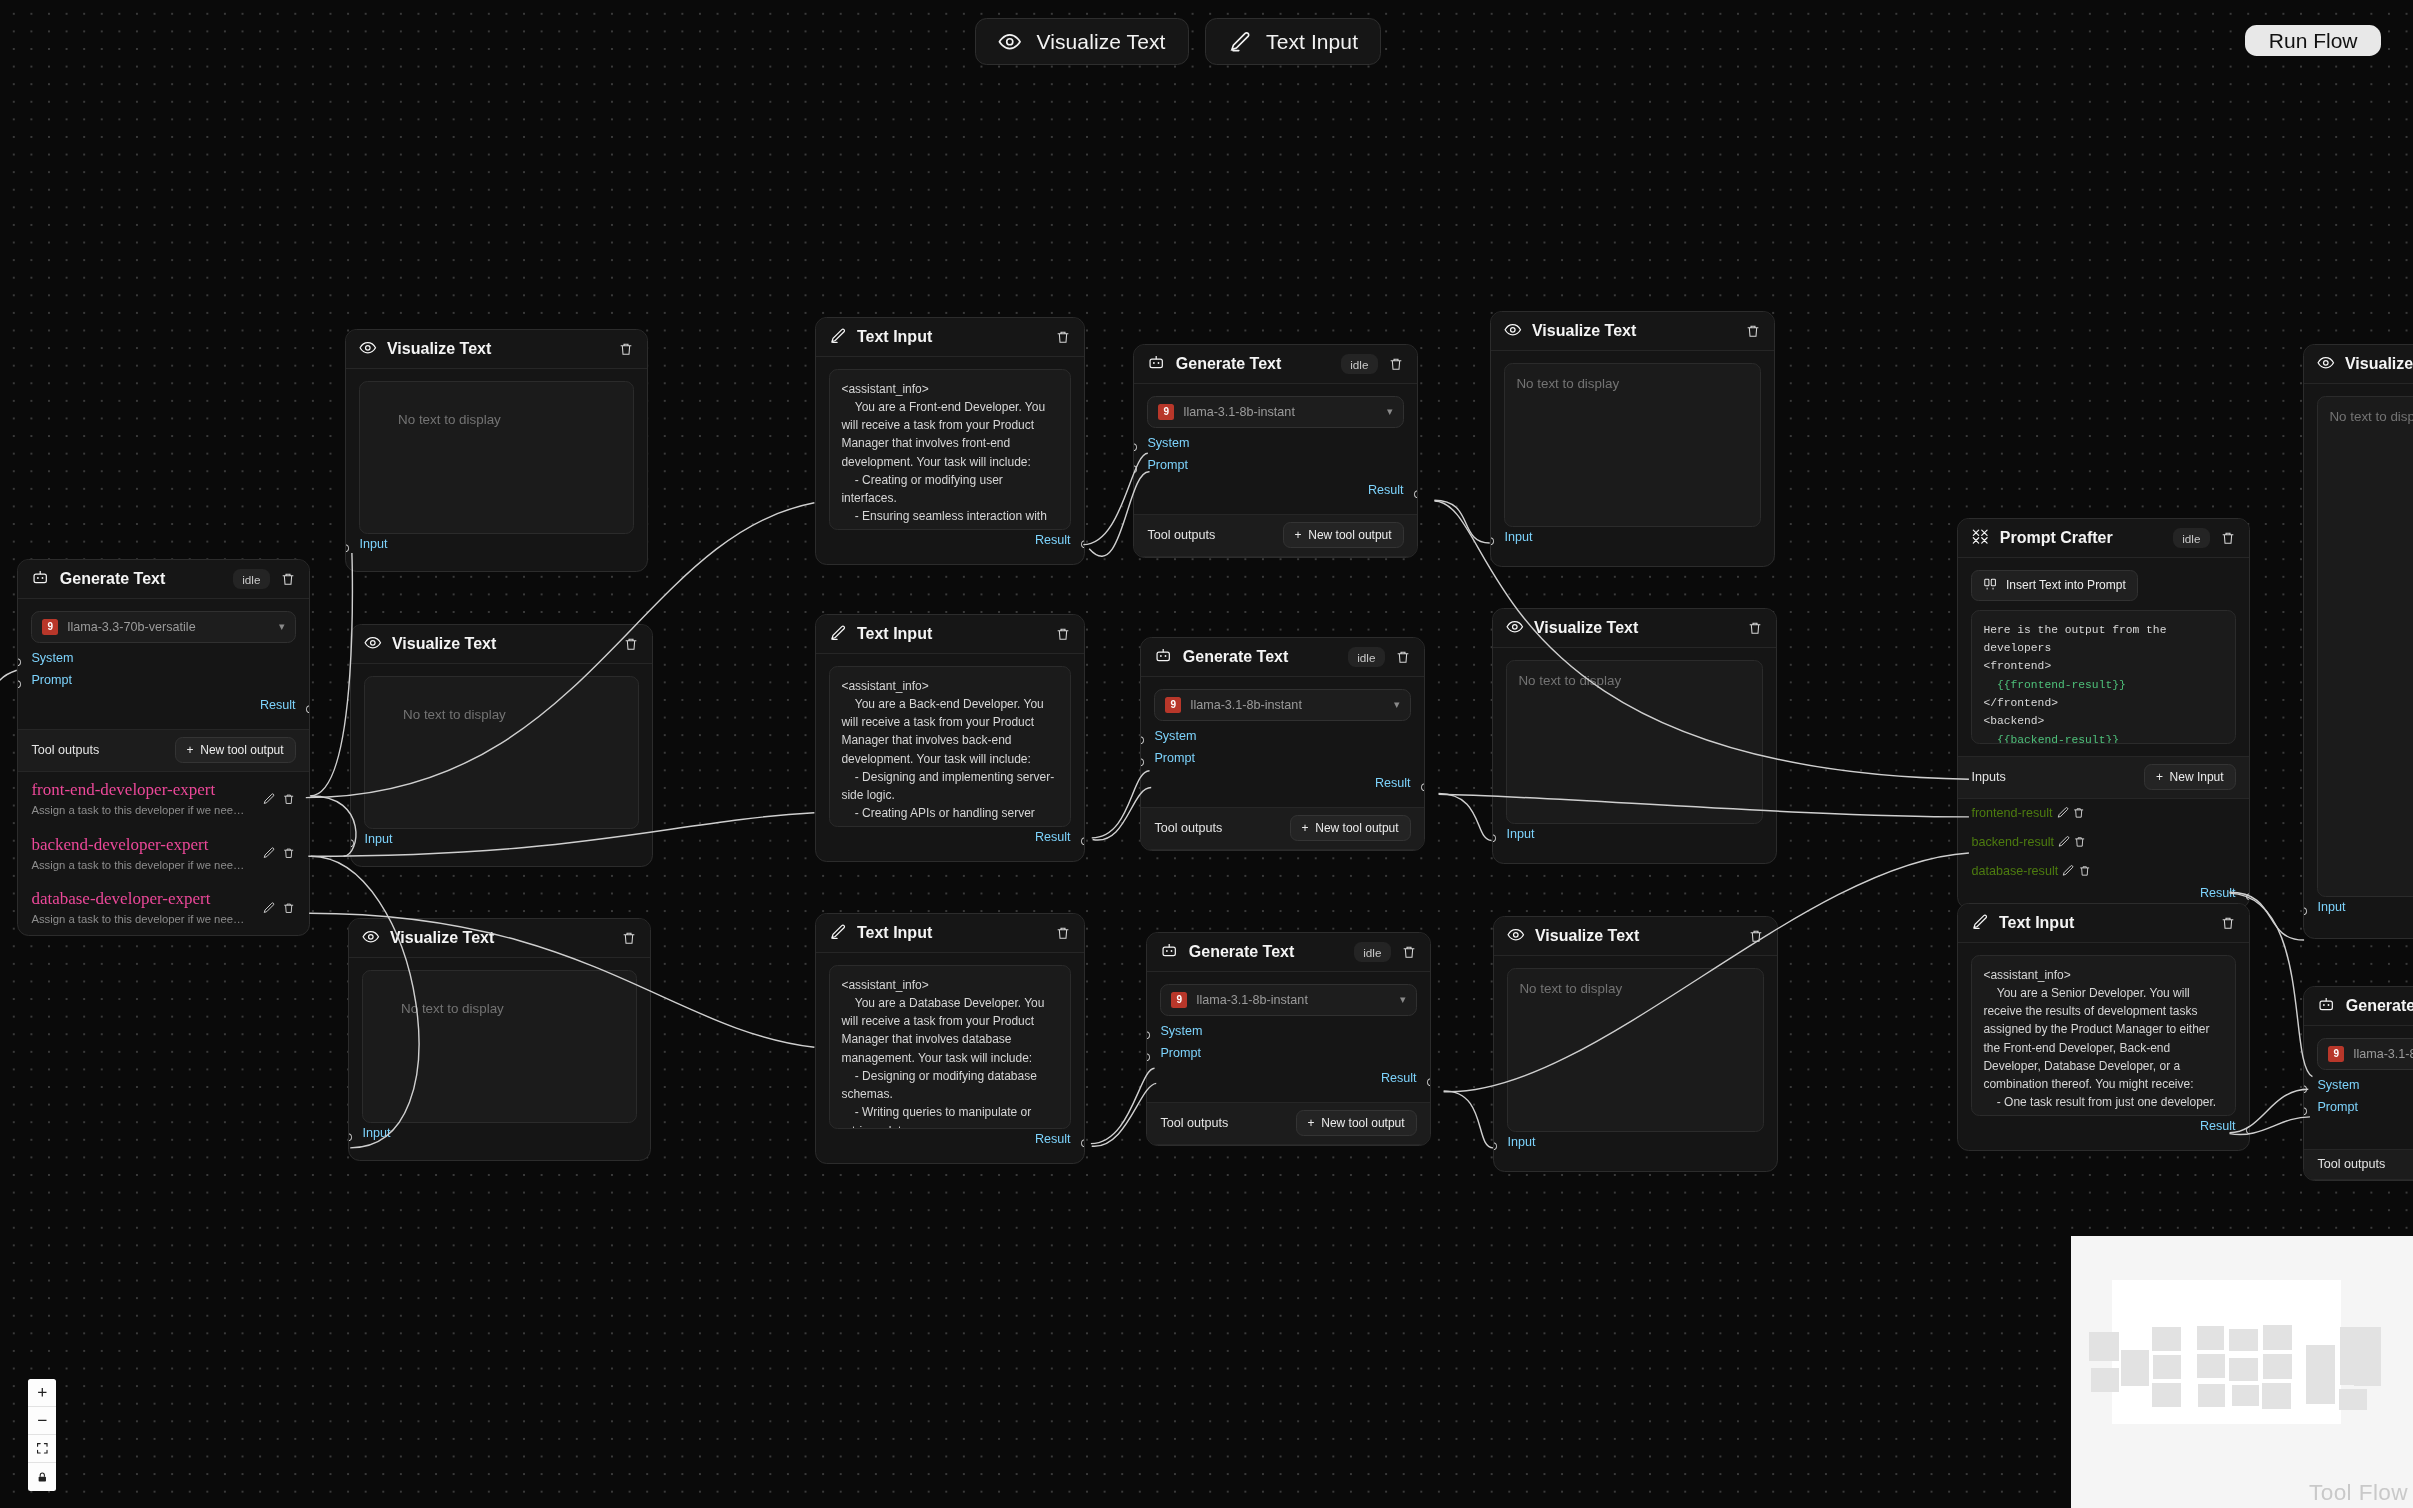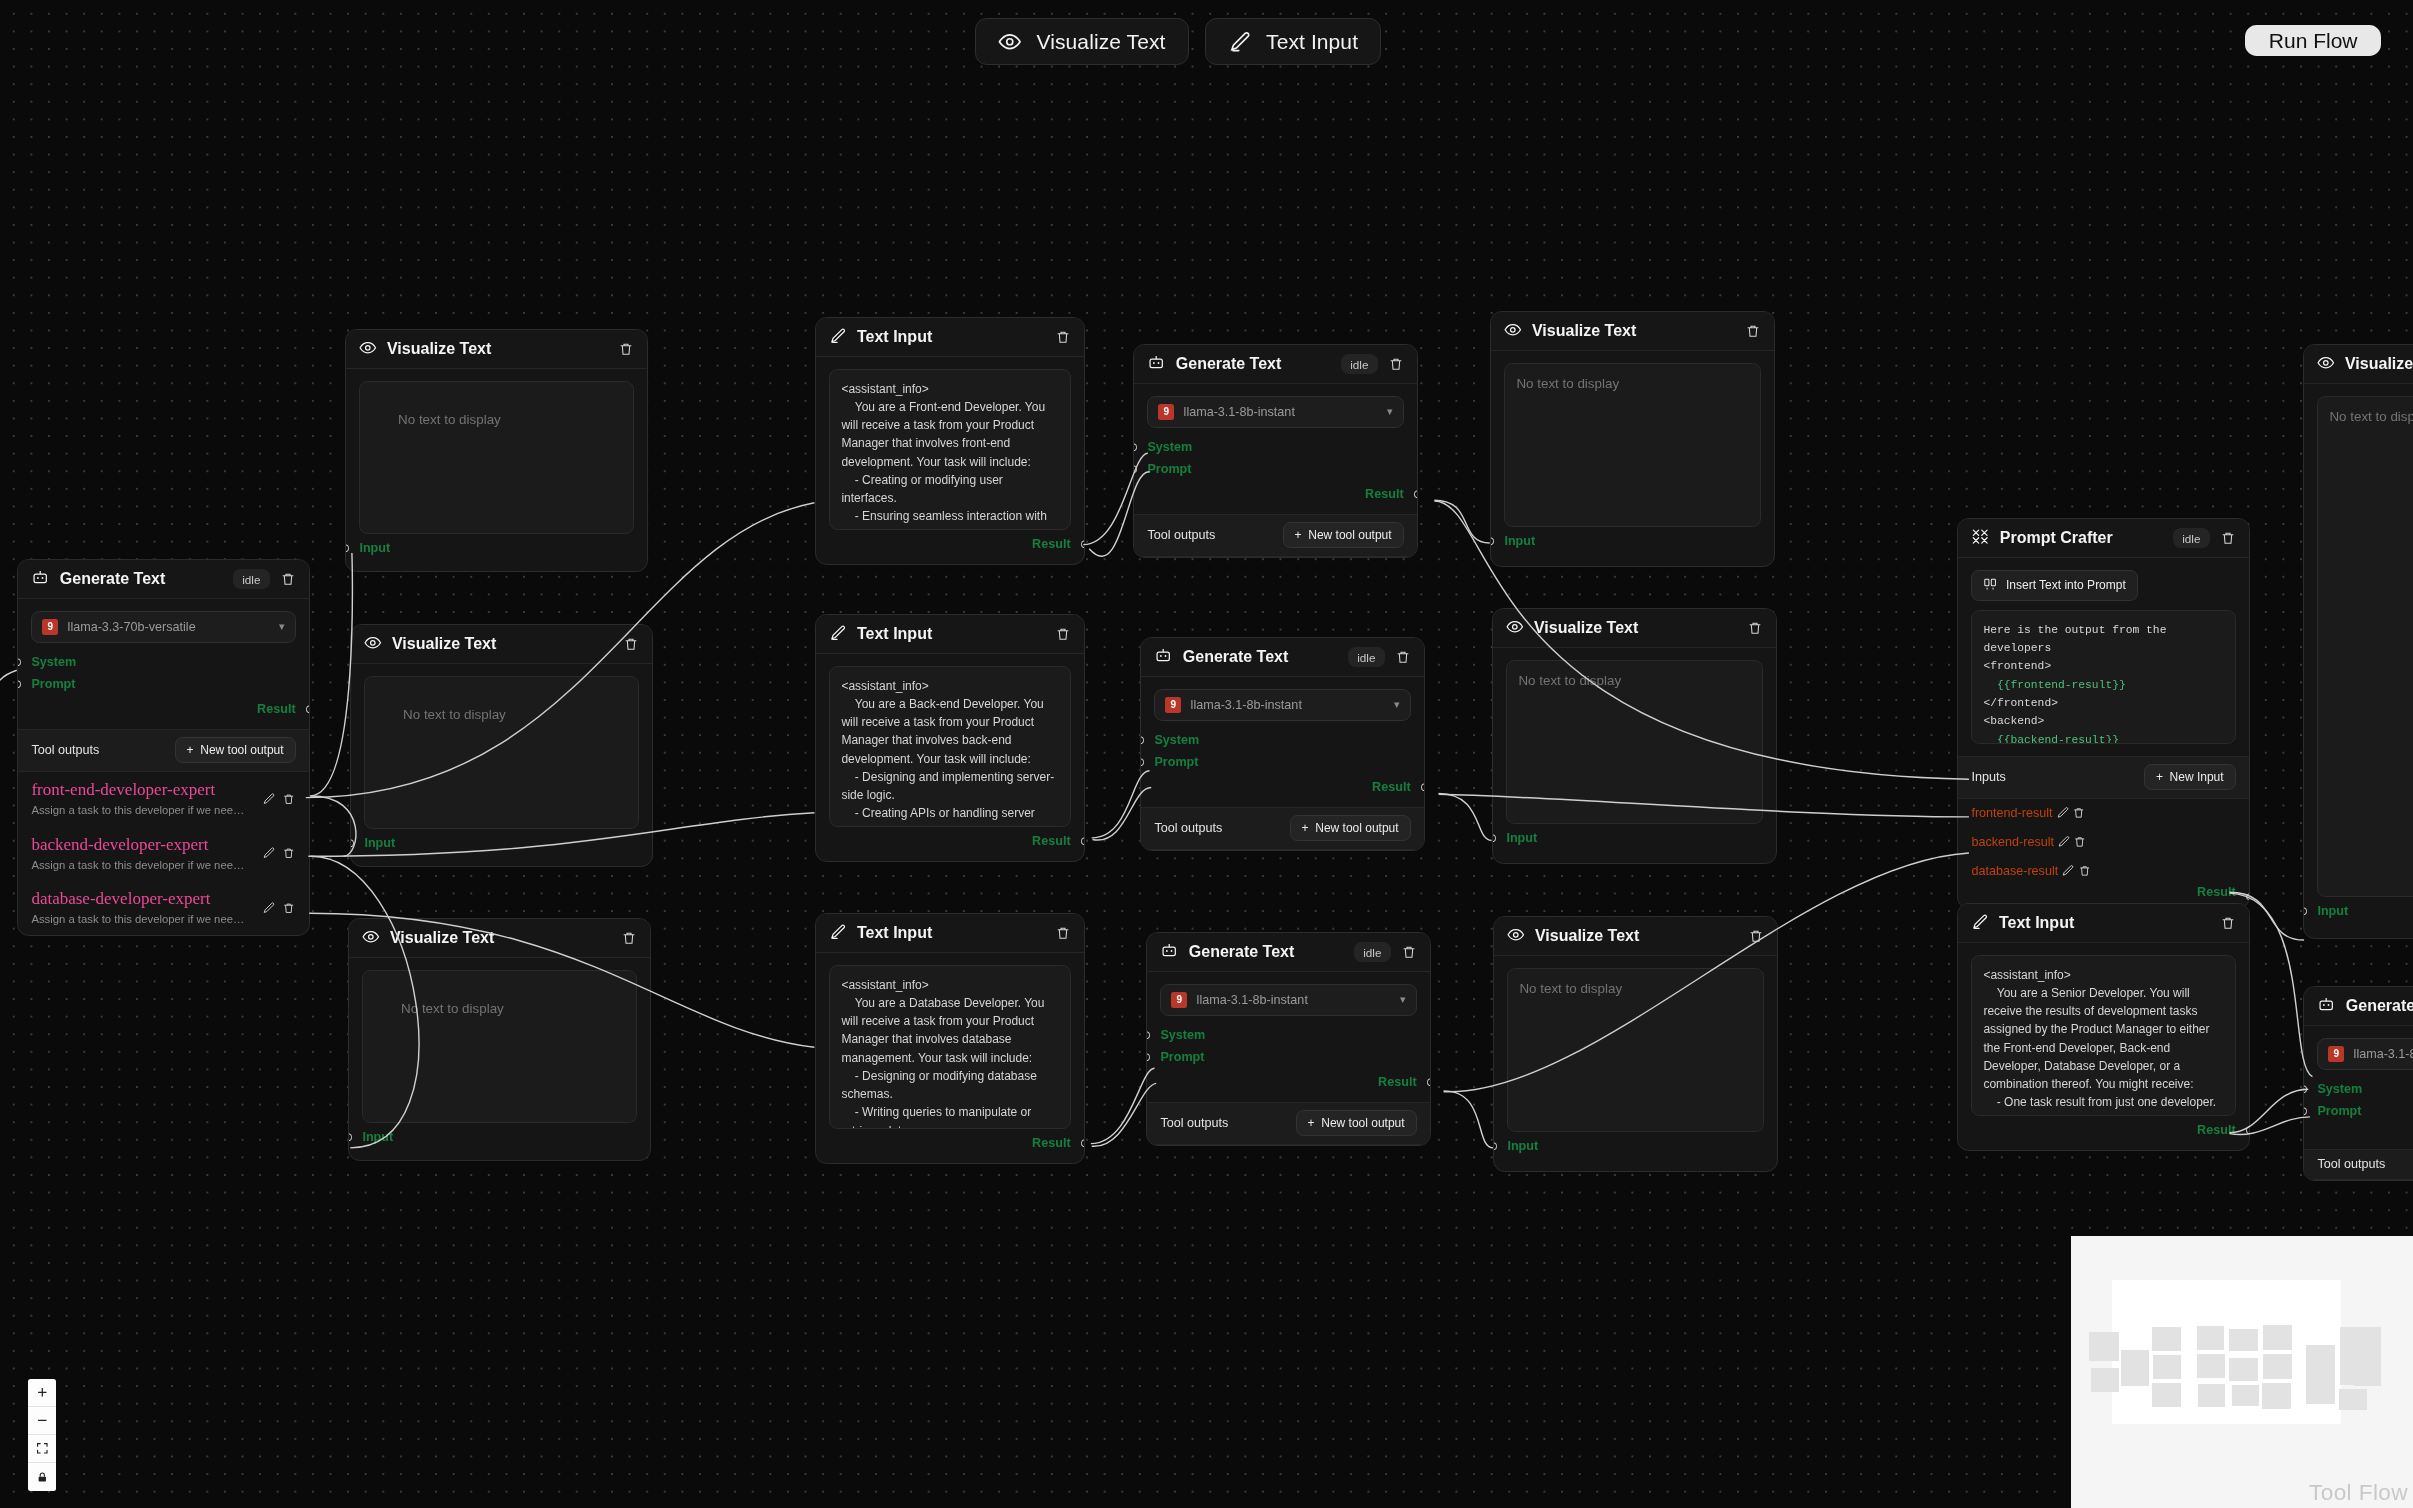--- a/index.html
+++ b/index.html
@@ -86,24 +86,23 @@
   .ta.mono {
     font-family: "Liberation Mono", monospace;
     font-size: 11.3px; line-height: 1.62;
     color: #d8d8d8;
   }
   .ta.mono .var { color: #4ec07a; }
   .vt-text { color: #737373; font-size: 13.4px; }
 
   
   .port-row {
-    display: flex; align-items: center;
-    height: 22px; font-size: 12.6px; color: #15803d;
+    display: flex; 
+    height: 22px; font-size: 12.6px; color: #7dd3fc;
     position: relative;
-    font-weight: bold;
   }
   .port-row.right { justify-content: flex-end; }
   .dot {
     position: absolute; width: 7.5px; height: 7.5px;
     border-radius: 50%; background: #111;
     border: 1.3px solid #d8d8d8; top: 50%;
     transform: translateY(-50%);
   }
   .dot.l { left: -17.6px; }
   .dot.r { right: -17.6px; }
@@ -146,21 +145,21 @@
   .tool-item { padding: 8.4px 13.4px 10px 13.4px; position: relative; }
   .tool-item .tname { font-size: 17px; color: #ec4899; font-family: Liberation Serif, serif; }
   .tool-item .tdesc { font-size: 11.3px; color: #8d8d8d; margin-top: 4px; }
   .tool-item .acts {
     position: absolute; right: 13.4px; top: 50%;
     transform: translateY(-50%);
     display: flex; gap: 6.7px; align-items: center;
   }
   .input-item {
     display: flex; align-items: center; gap: 3px;
-    padding: 7.5px 13.4px; font-size: 12.6px; color: #c2410c;
+    padding: 7.5px 13.4px; font-size: 12.6px; color: #4d7c0f;
     position: relative;
   }
   .insert-btn {
     display: inline-flex; align-items: center; gap: 8.4px;
     background: #202020; border: 0.8px solid #313131;
     border-radius: 7.5px; padding: 5.9px 11px;
     font-size: 12px; color: #ededed; margin-bottom: 9.2px;
     cursor: pointer;
   }
 

